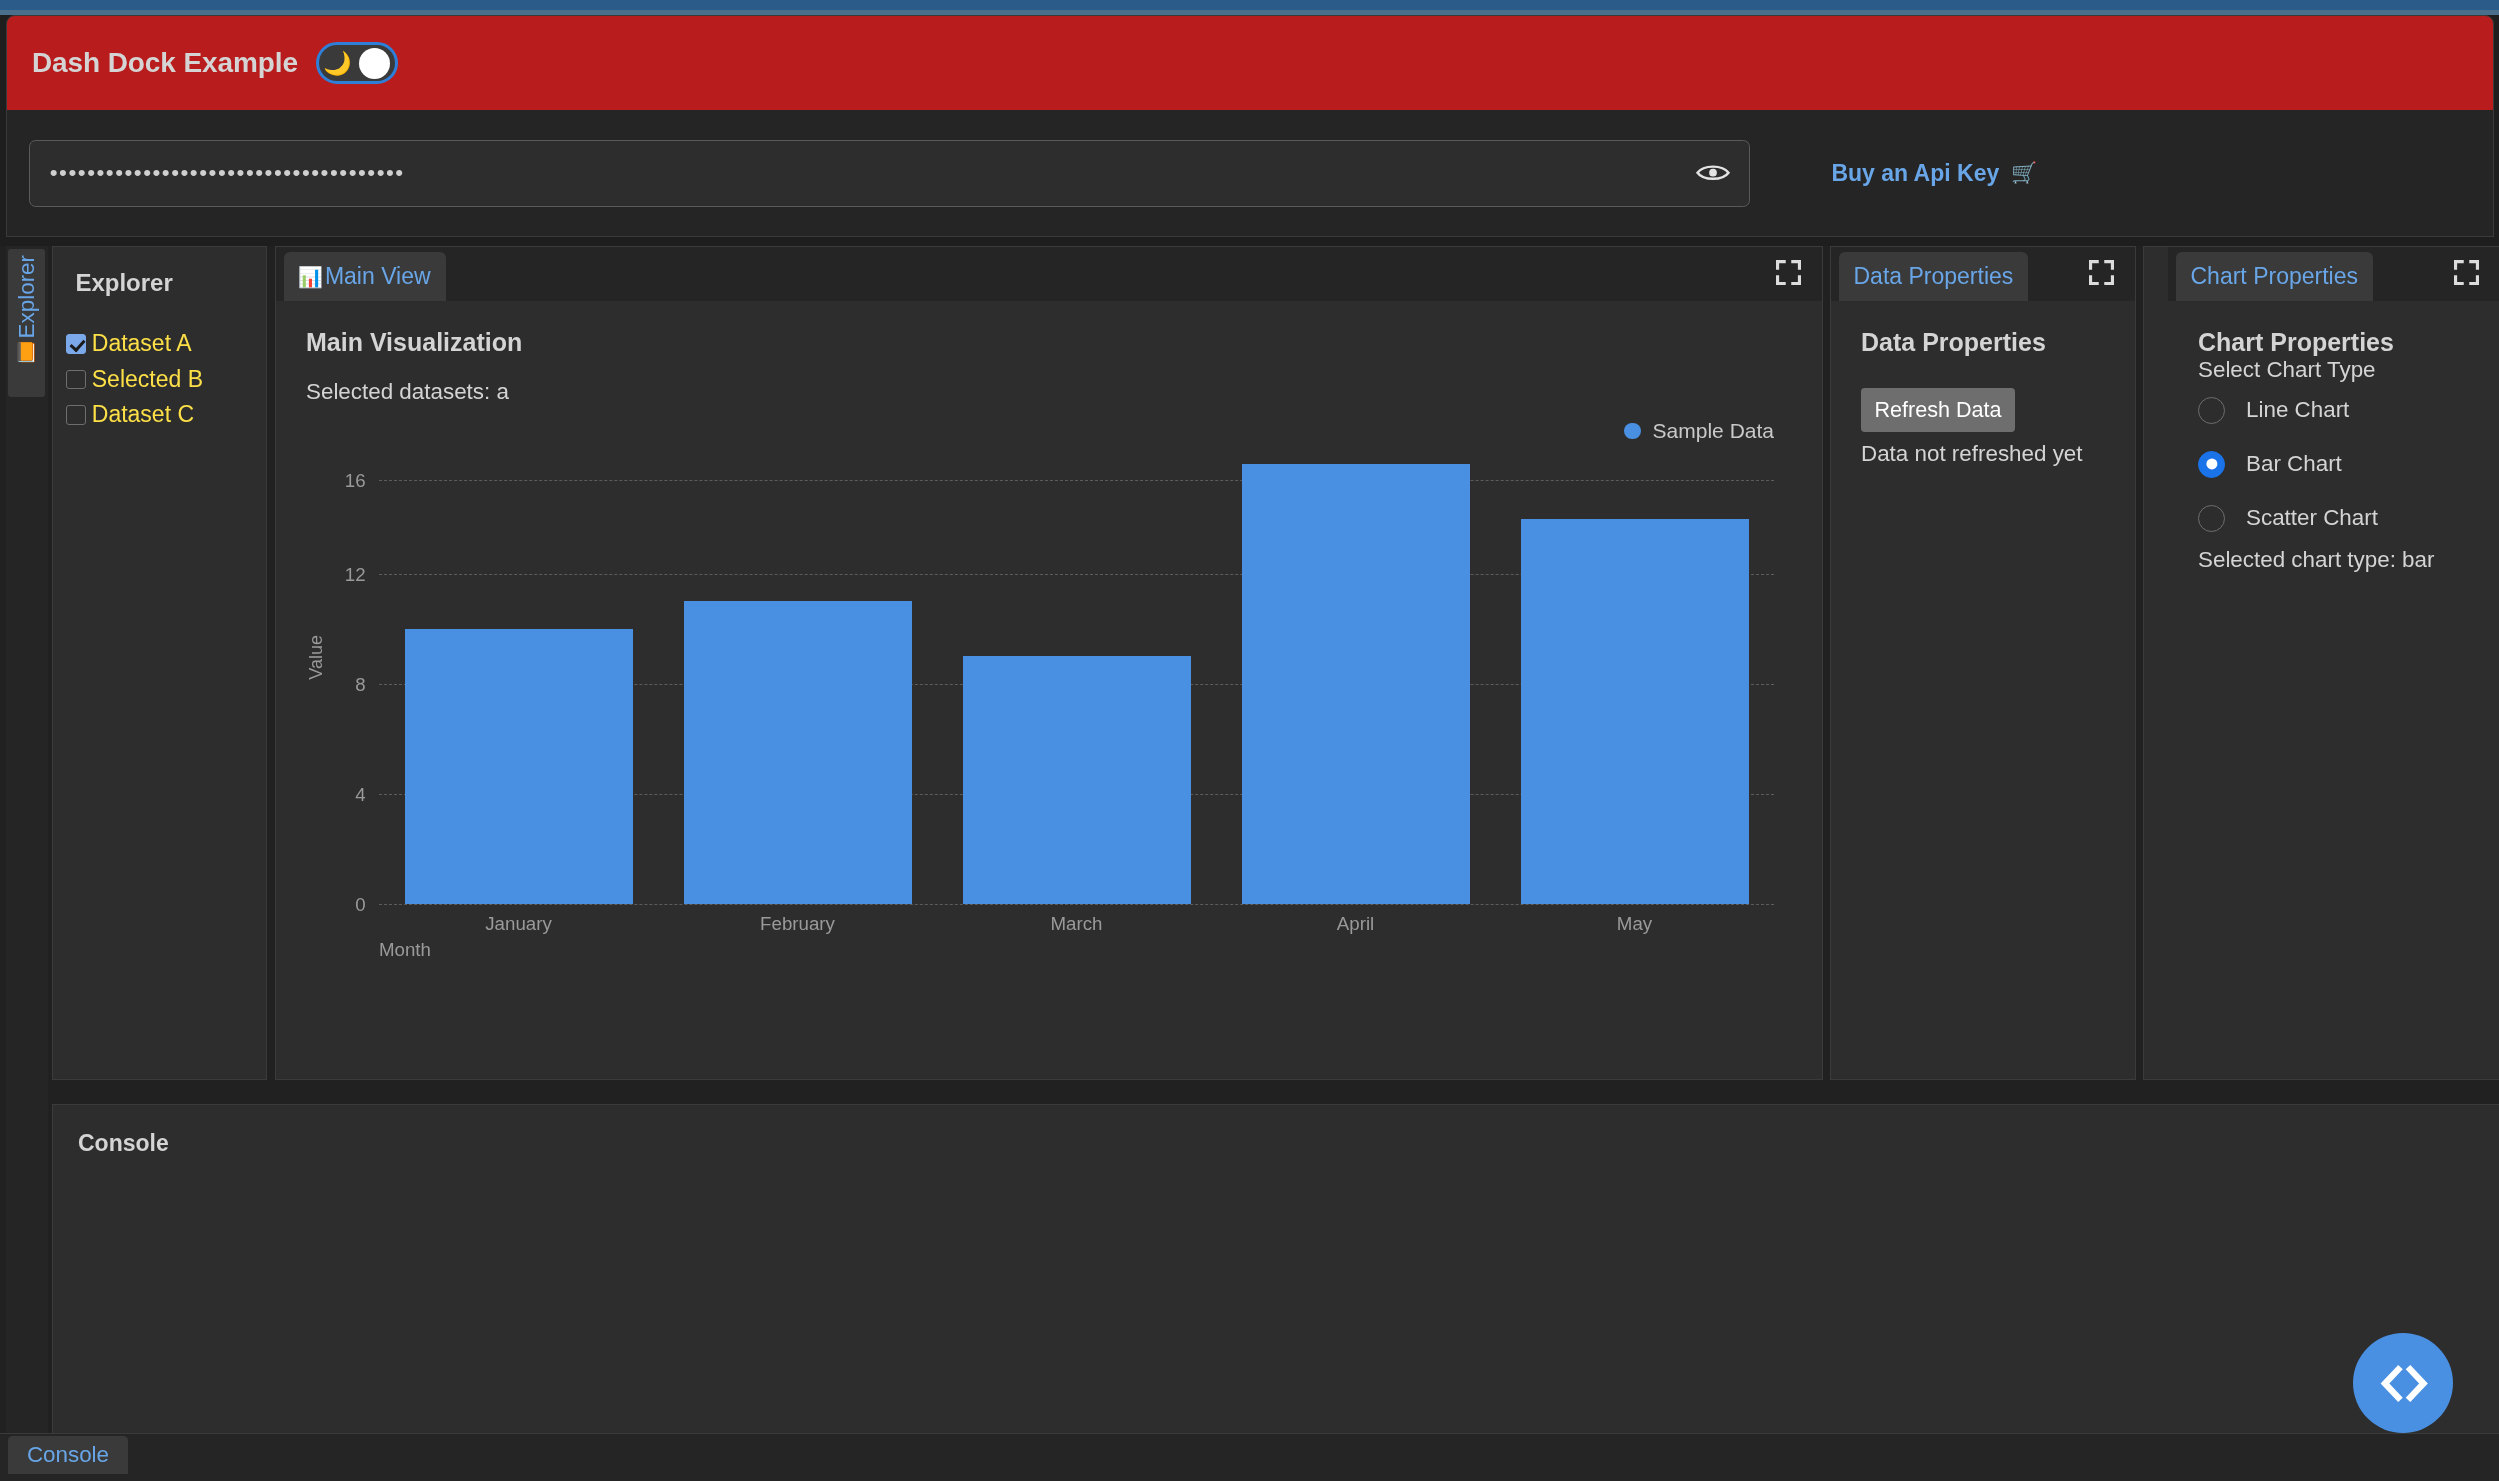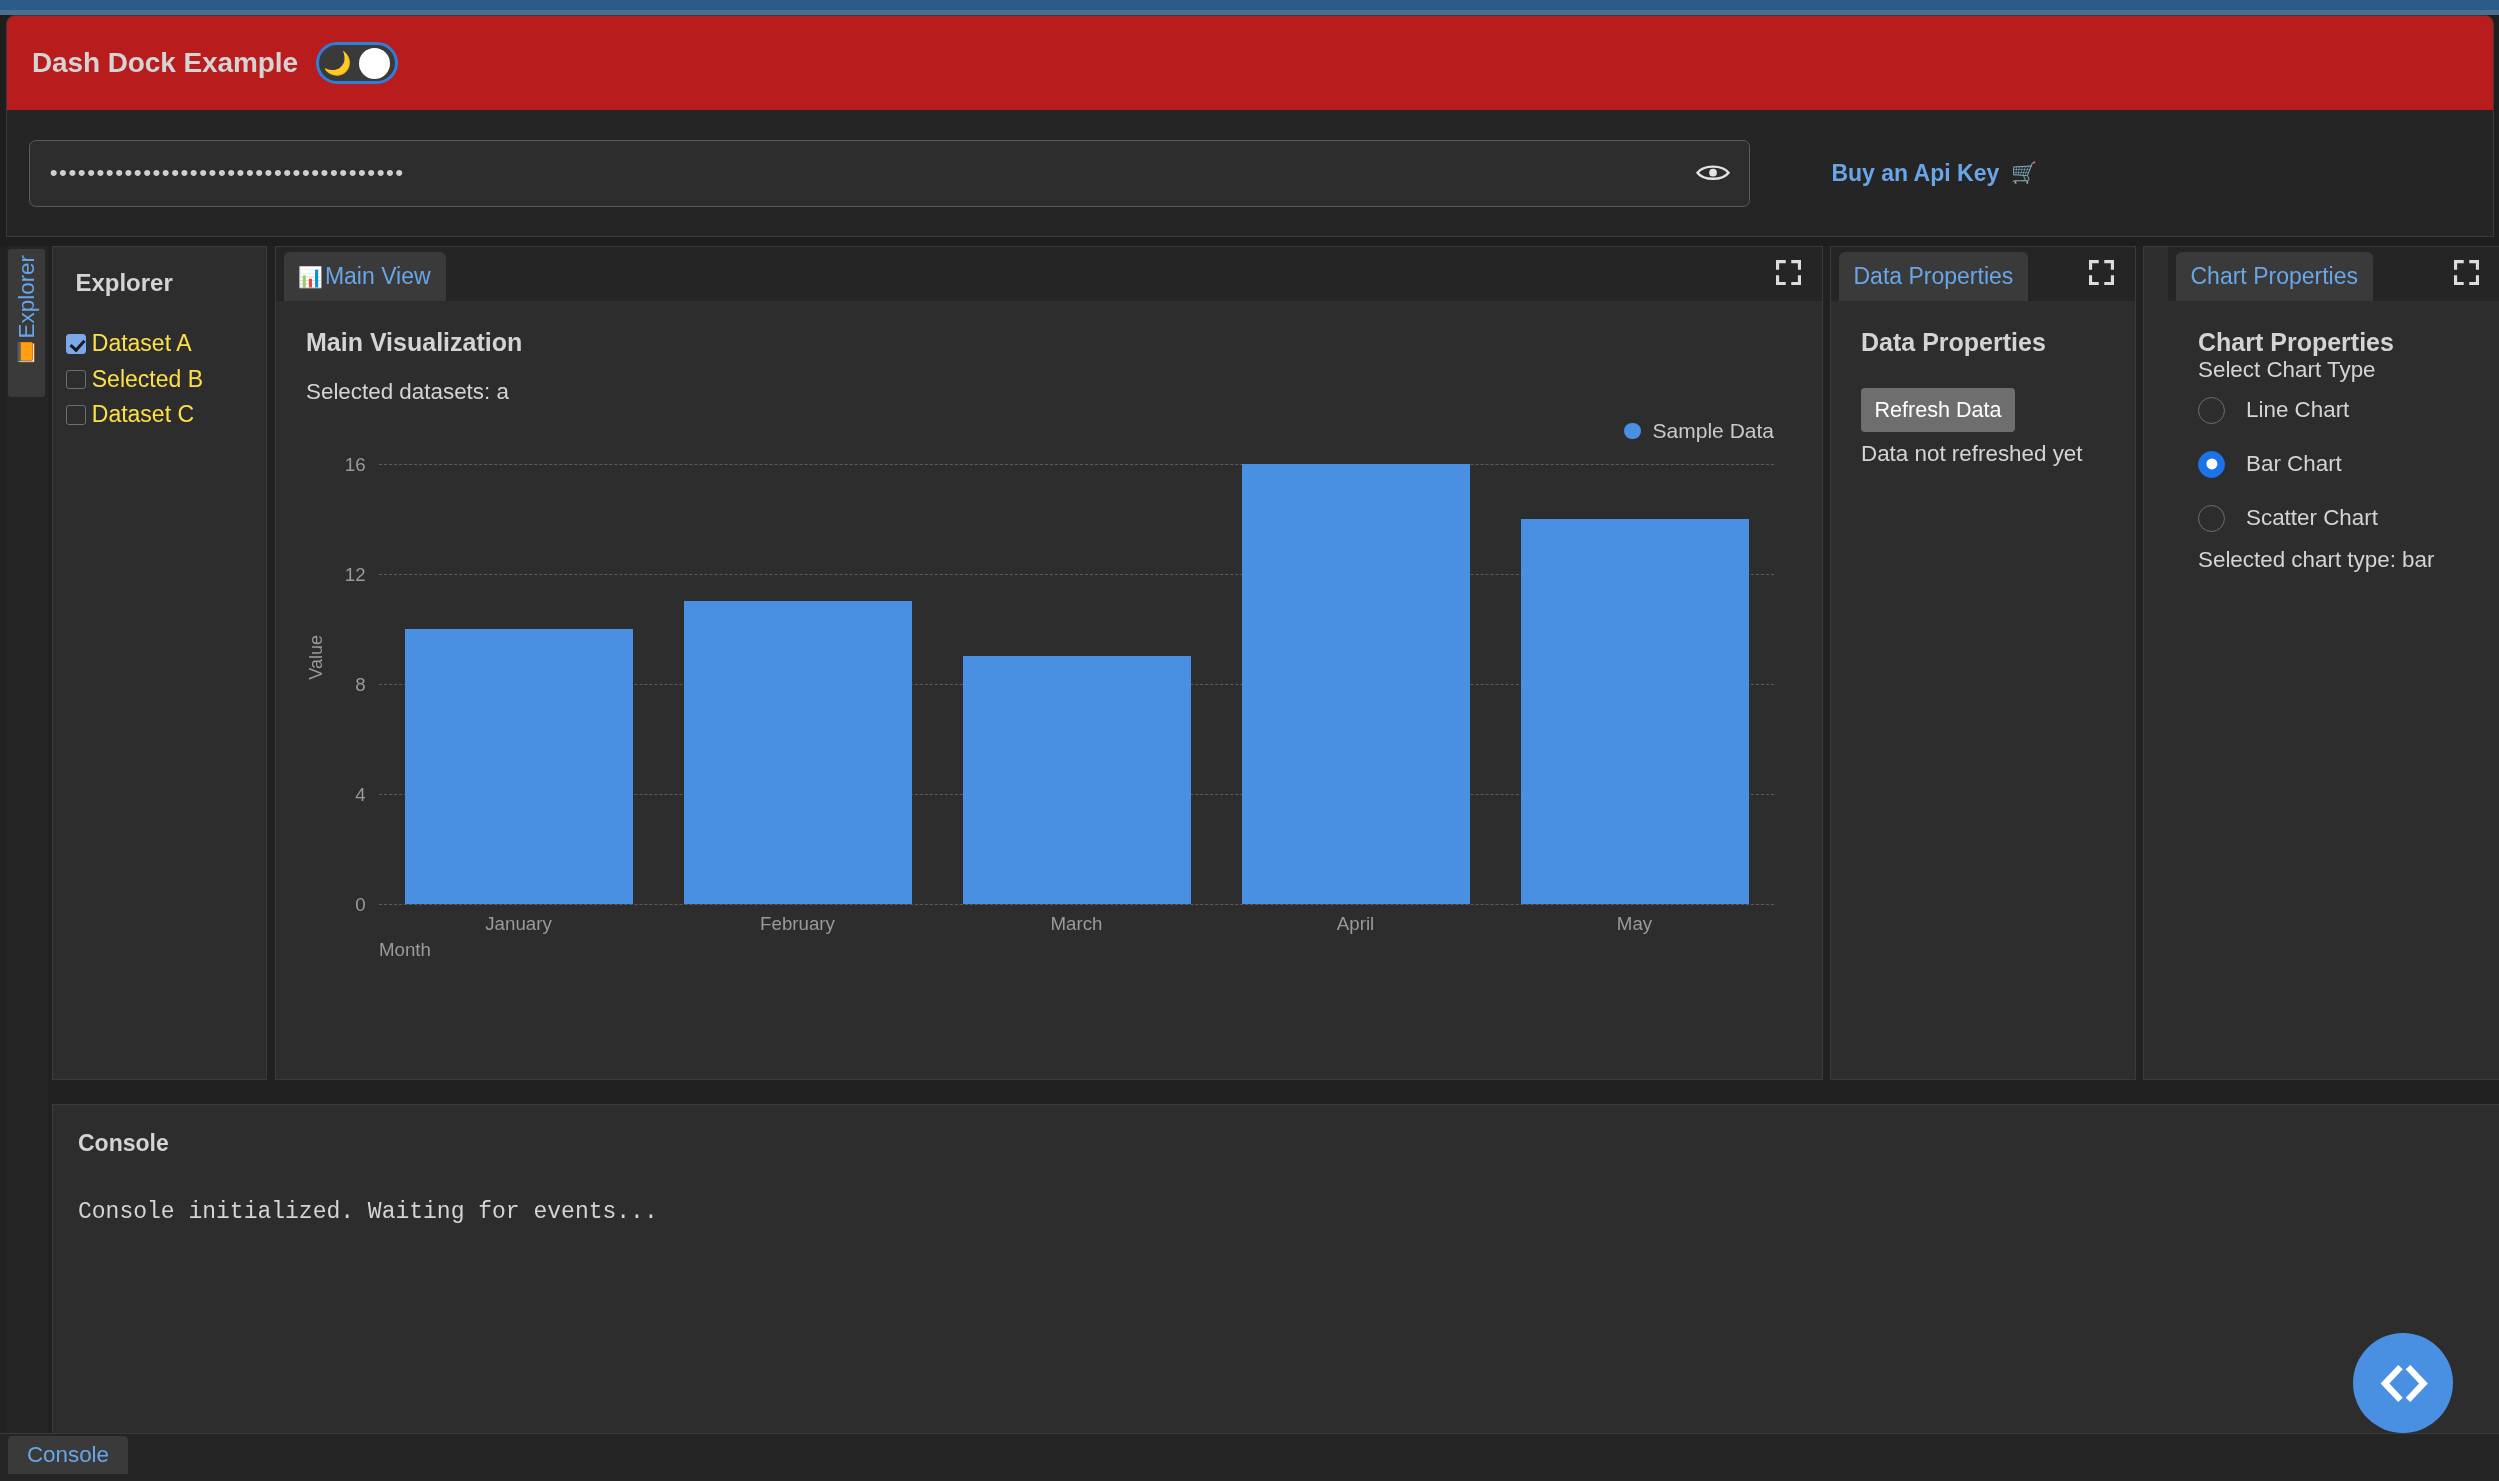--- a/index.html
+++ b/index.html
@@ -387,21 +387,21 @@
       <div class="chart-wrap">
         <div class="legend">
           <span class="legend-dot"></span>
           <span>Sample Data</span>
         </div>
 
         <div class="ylab">Value</div>
 
         <div class="plot">
 
-          <div class="gridline" style="top:0px">
+          <div class="gridline" style="top:16px">
             <span class="ytick">16</span>
           </div>
           <div class="gridline" style="top:110px">
             <span class="ytick">12</span>
           </div>
           <div class="gridline" style="top:220px">
             <span class="ytick">8</span>
           </div>
           <div class="gridline" style="top:330px">
             <span class="ytick">4</span>
@@ -485,21 +485,20 @@
       <div class="radio-row">
         <span class="radio"></span>
         <span class="radio-label">Scatter Chart</span>
       </div>
       <div class="selected-type">Selected chart type: bar</div>
     </div>
   </div>
 
   <div class="console-panel">
     <div class="console-title">Console</div>
-    <div class="console-out">Console initialized. Waiting for events...</div>
   </div>
 </div>
 
 <div class="bottom-bar">
   <div class="bottom-tab">Console</div>
 </div>
 
 <div class="fab">
   <svg width="55" height="43" viewBox="0 0 74 58">
     <path d="M30 10 L12 29 L30 48" fill="none" stroke="#ffffff" stroke-width="8.5" stroke-linecap="square"></path>

